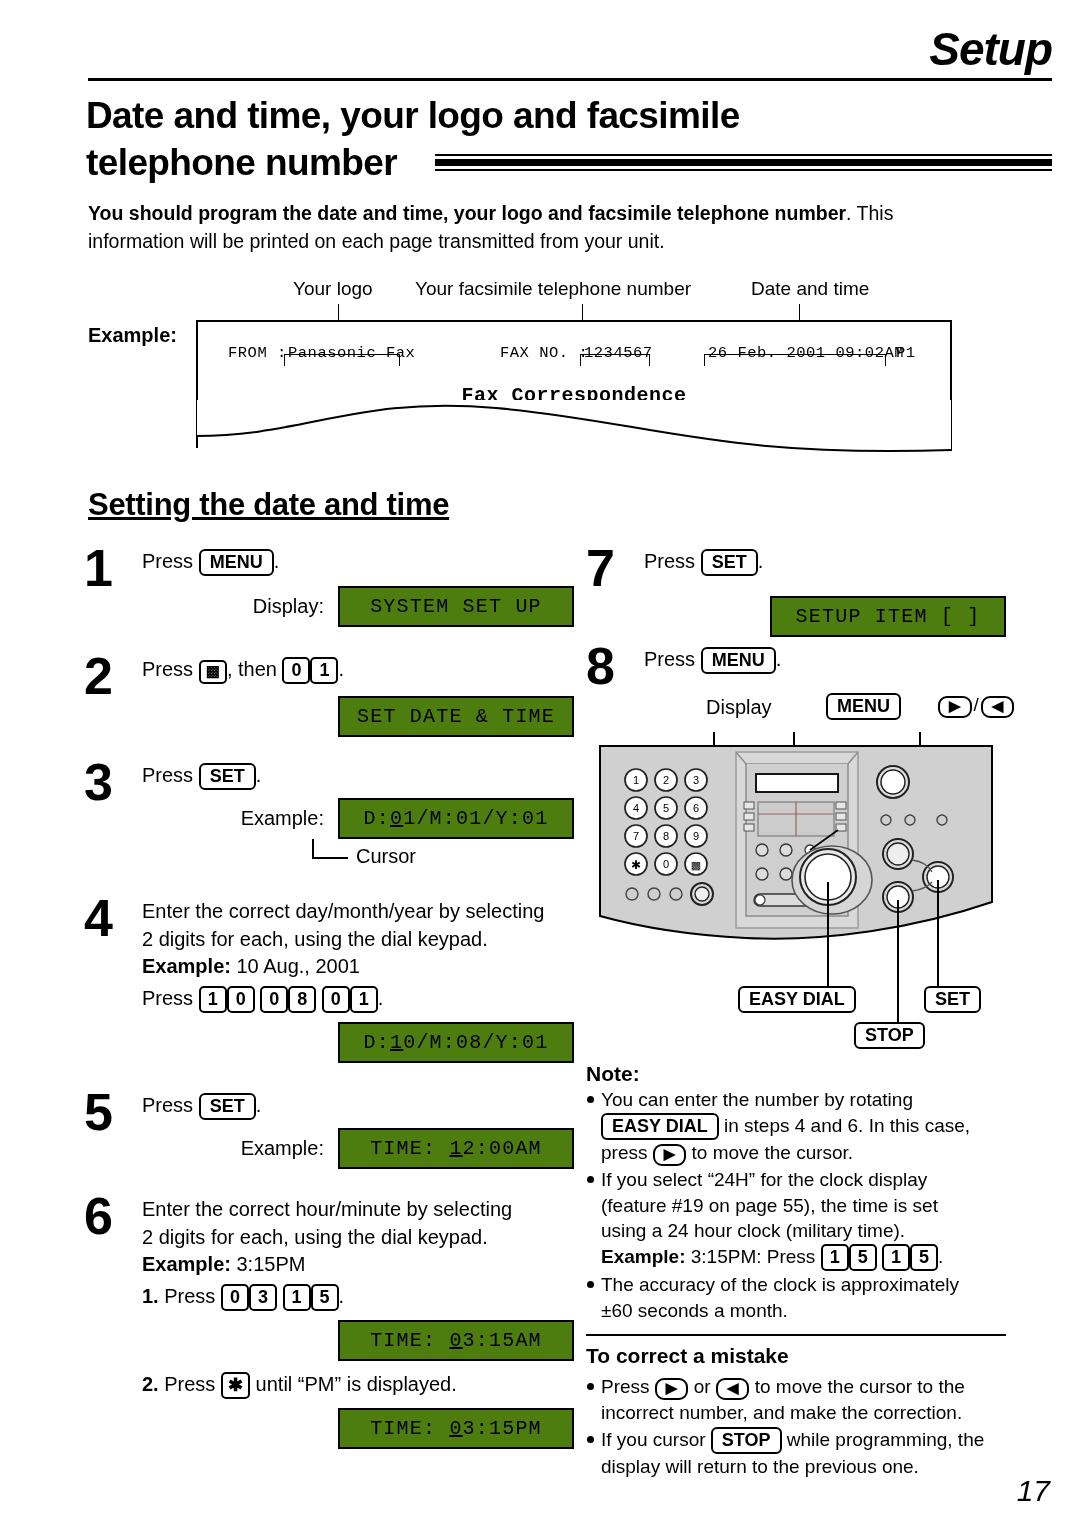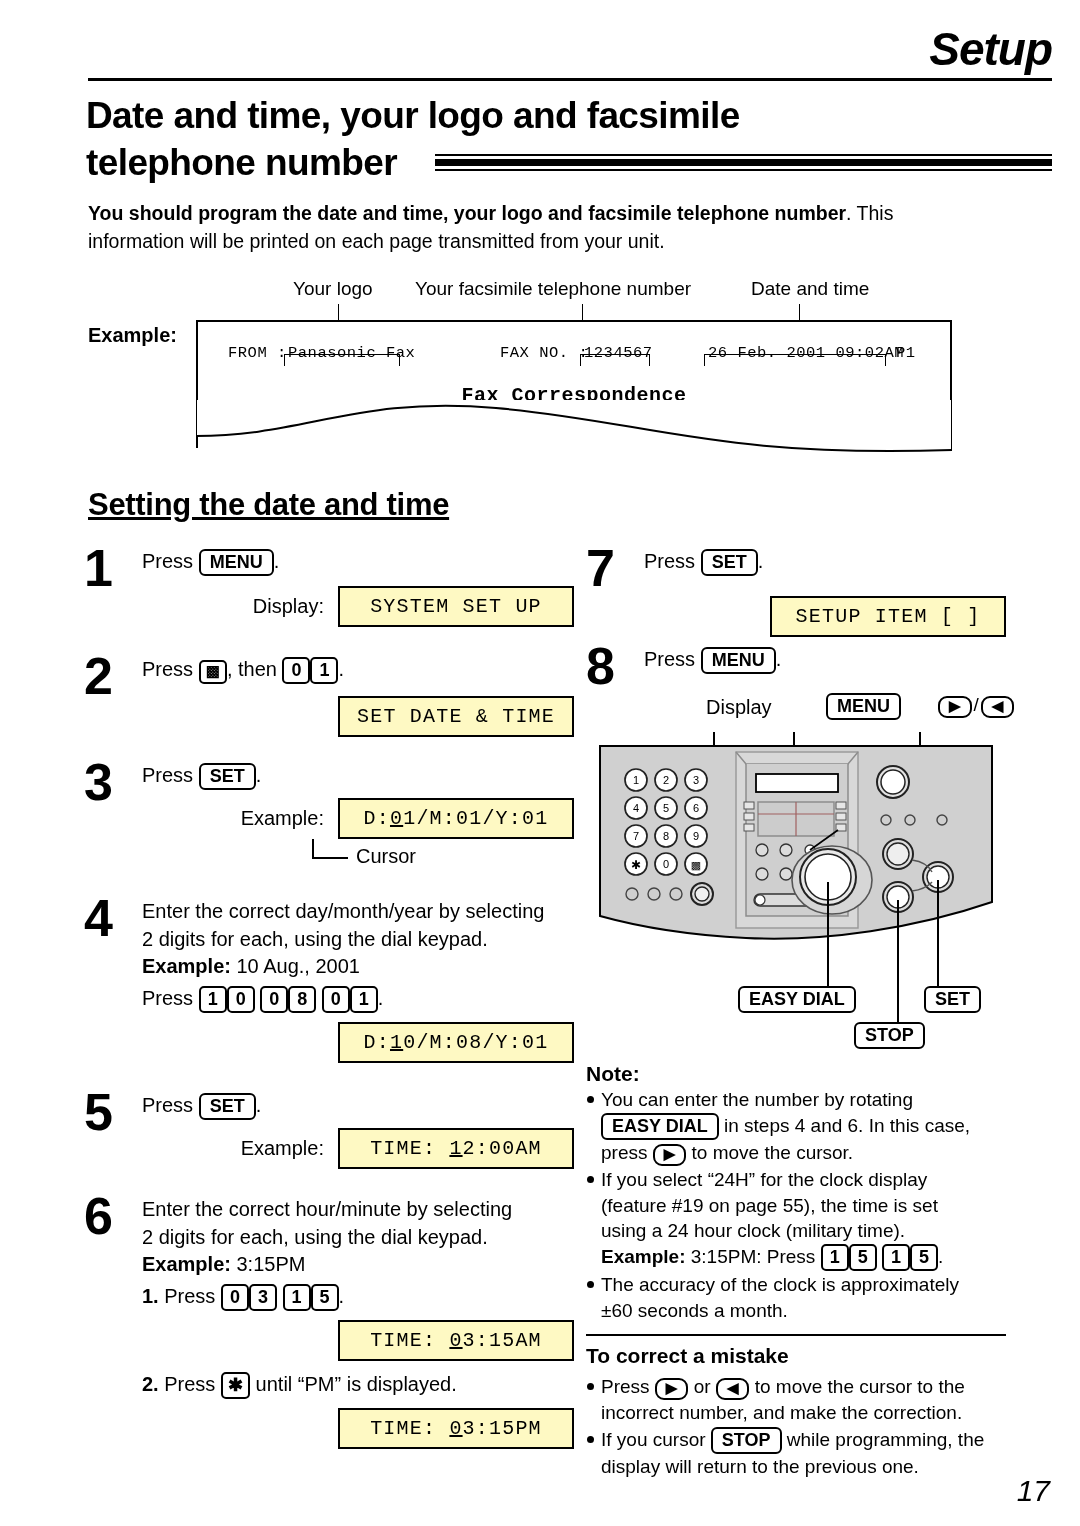--- a/index.html
+++ b/index.html
@@ -108,21 +108,21 @@
   }
   .key.sq{
     border-radius:5px;padding:1px 5px 2px;min-width:14px;text-align:center;
     font-family:"Liberation Sans",sans-serif;
   }
   .key.sq.hash{font-size:15px;letter-spacing:0;}
   .key.arrow{border-radius:9px;padding:0px 9px 1px;font-size:15px;}
 
   
   .lcd{
-    border:2px solid #000;background:#fef9c3;
+    border:2px solid #000;background:#4d7c0f;
     font-family:"Liberation Mono", monospace;
     font-size:20px;letter-spacing:1.2px;
     padding:7px 12px;box-sizing:border-box;
     text-align:center;
   }
   .lcd u{text-decoration:underline;}
   .lcd-row{display:flex;align-items:center;justify-content:flex-end;margin-top:6px;}
   .lcd-row .cap{font-size:20px;margin-right:14px;white-space:nowrap;}
   .lcd.w1{width:236px;}
   .lcd.w2{width:236px;}

